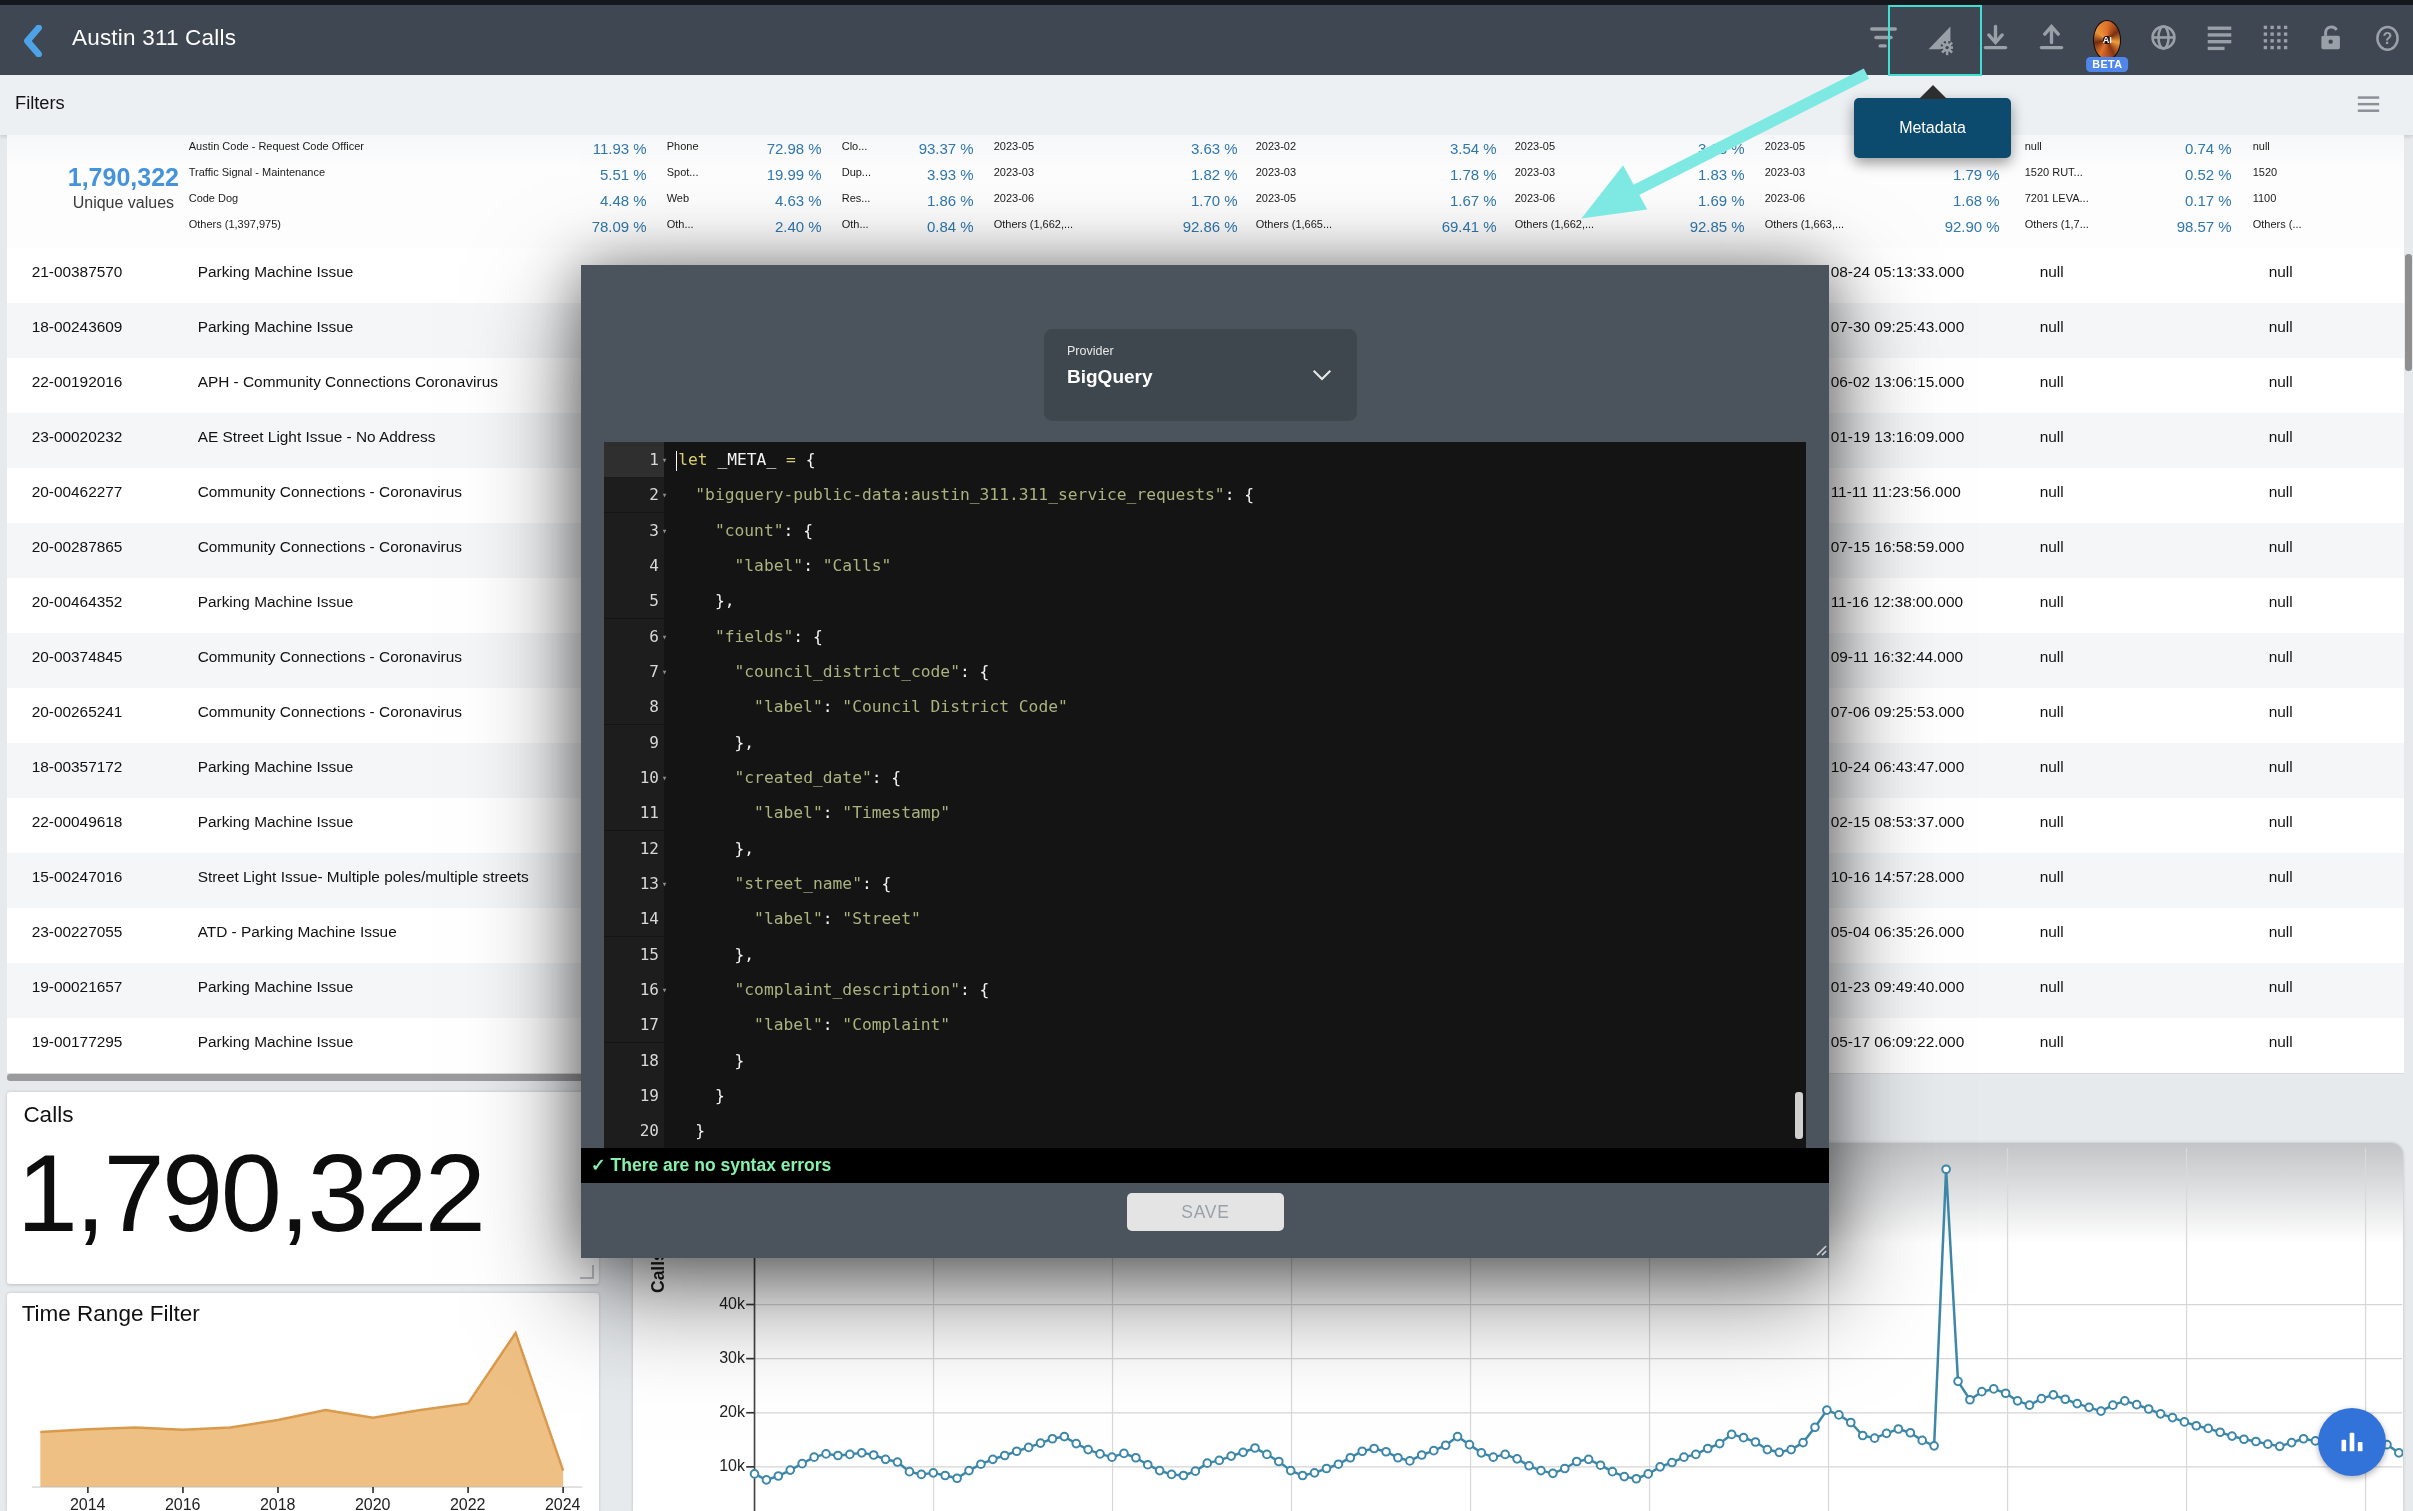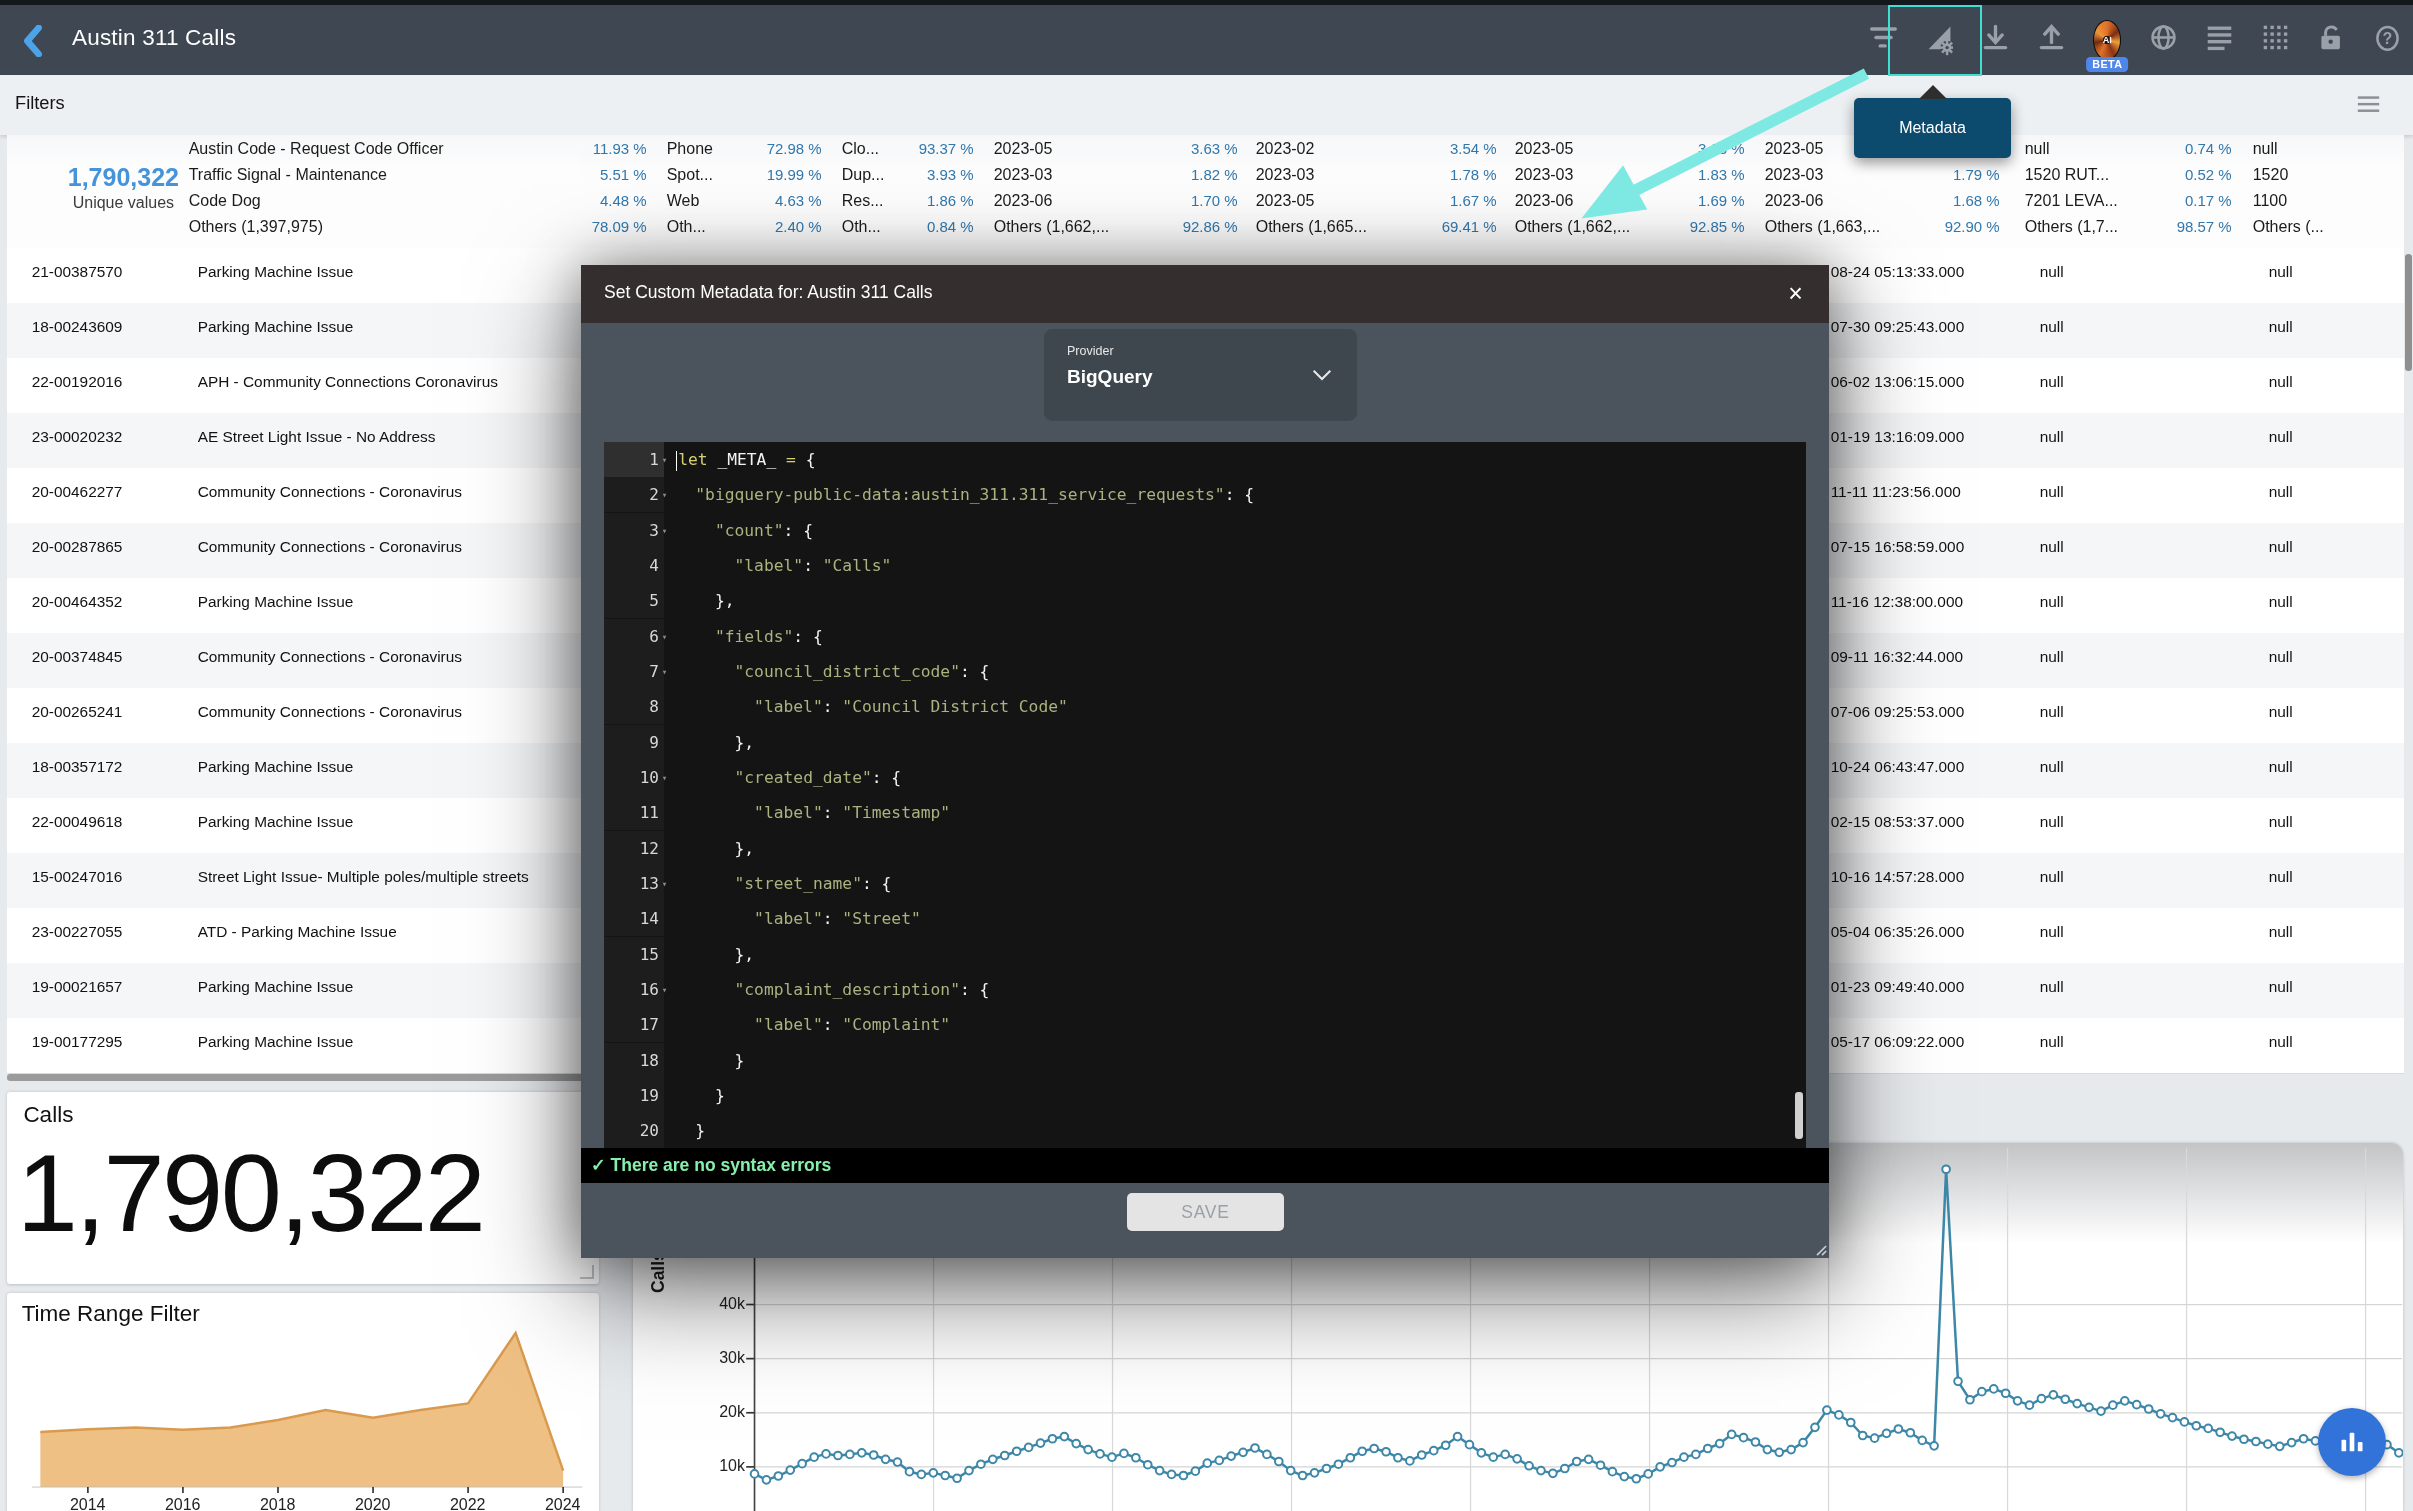--- a/index.html
+++ b/index.html
@@ -21,21 +21,21 @@
   .ai-circle span{color:#fff;font-size:9.2px;font-weight:bold;}
   .beta-badge{position:absolute;left:50%;transform:translateX(-50%);top:33px;background:#4f86ea;color:#fff;
      font-size:10.8px;font-weight:bold;padding:1.7px 5.8px;border-radius:4.2px;letter-spacing:0.4px;z-index:5;}
   
   #filtersbar{left:0;top:75px;width:2413px;height:60px;background:#edf0f3;box-shadow:0 1.7px 3.3px rgba(0,0,0,.12);}
   #filters-label{left:15px;top:16.7px;font-size:18.3px;color:#141414;}
   #filters-menu{right:33px;top:20px;cursor:pointer;}
   
   #summary-card{left:6.7px;top:135px;width:2397px;height:113px;background:linear-gradient(#f6f7f8,#fdfdfe 30%);
      border-bottom:0.8px solid #cfd2d6;overflow:hidden;}
-  .sum-label{position:absolute;font-size:16px;color:#1b1b1b;white-space:nowrap;}
+  .sum-label{position:absolute;font-size:11px;color:#1b1b1b;white-space:nowrap;}
   .sum-pct{position:absolute;font-size:15px;color:#3178ad;text-align:right;width:142px;white-space:nowrap;}
   #uniq-wrap{position:absolute;left:16.7px;top:28px;width:200px;text-align:center;}
   #uniq-value{font-size:25px;font-weight:bold;color:#4594db;}
   #uniq-label{font-size:16px;color:#3c3c3c;margin-top:1.7px;}
   
   #table-area{left:6.7px;top:248px;width:2397px;height:826px;background:#fff;overflow:hidden;}
   .trow{position:absolute;left:0;width:2397px;height:55px;border-bottom:0.8px solid #d8dadd;background:#fff;}
   .trow.alt{background:#f4f6f8;}
   .cell{position:absolute;top:15px;font-size:15.4px;color:#121212;white-space:nowrap;}
   .cell.clip{overflow:hidden;}
@@ -610,24 +610,20 @@
 </div>
 <div class="abs" id="fab" style="background: rgb(49, 115, 217);">
   <svg width="28" height="28" viewBox="0 0 24 24">
     <rect x="3" y="10" width="4" height="10" rx="1" fill="#fff"></rect>
     <rect x="10" y="4" width="4" height="16" rx="1" fill="#fff"></rect>
     <rect x="17" y="12" width="4" height="8" rx="1" fill="#fff"></rect>
   </svg>
 </div>
 
 <div class="abs" id="modal">
-  <div class="abs" id="modal-header">
-    <div class="abs" id="modal-title">Set Custom Metadata for: Austin 311 Calls</div>
-    <div class="abs" id="modal-close">×</div>
-  </div>
   <div class="abs" id="provider-box">
     <div class="abs" id="provider-label">Provider</div>
     <div class="abs" id="provider-value">BigQuery</div>
     <svg class="abs" id="provider-chevron" width="20" height="11.7" viewBox="0 0 24 14">
         <polyline points="2,2 12,12 22,2" fill="none" stroke="#e8e8e8" stroke-width="2.5"></polyline>
       </svg>
   </div>
   <div class="abs" id="editor">
     <div id="ed-scroll"></div>
   <div class="cline" style="top: 0px;">

